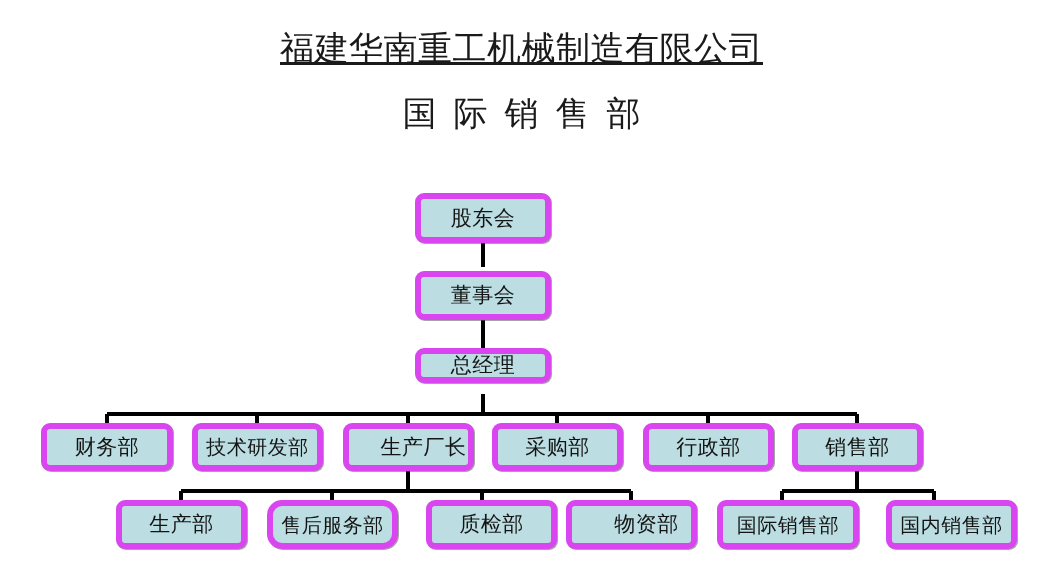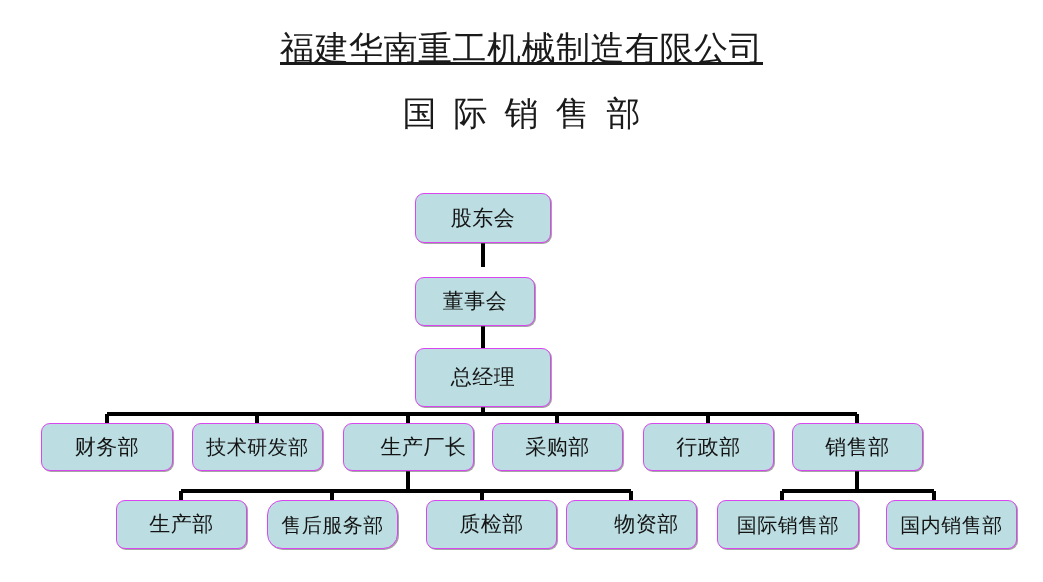--- a/index.html
+++ b/index.html
@@ -53,21 +53,21 @@
     top: 0;
     width: 1043px;
     height: 582px;
   }
 
   
   .node {
     position: absolute;
     box-sizing: border-box;
     background: #bcdee2;
-    border: 1px solid #d946ef;
+    border: 6px solid #d946ef;
     border-radius: 9px;
     display: flex;
     align-items: center;
     justify-content: center;
     color: #141414;
     font-size: 21px;
     line-height: 1;
     letter-spacing: 0.5px;
     white-space: nowrap;
     box-shadow: 1px 1px 0 rgba(90, 90, 90, 0.55);
@@ -110,23 +110,23 @@
 
       <line x1="857" y1="470" x2="857" y2="491"></line>
       <line x1="782" y1="491" x2="934" y2="491"></line>
       <line x1="782" y1="491" x2="782" y2="500"></line>
       <line x1="934" y1="491" x2="934" y2="500"></line>
     </g>
   </svg>
 
   <div class="node" style="left:415px; top:193px; width:136px; height:50px;">股东会</div>
 
-  <div class="node" style="left:415px; top:277px; width:120px; height:49px;">董事会</div>
+  <div class="node" style="left:415px; top:271px; width:136px; height:49px;">董事会</div>
 
-  <div class="node" style="left:415px; top:348px; width:136px; height:59px;">总经理</div>
+  <div class="node" style="left:415px; top:348px; width:136px; height:35px;">总经理</div>
 
   <div class="node" style="left:41px; top:423px; width:132px; height:48px;">财务部</div>
 
   <div class="node narrow-text" style="left:192px; top:423px; width:131px; height:48px;">技术研发部</div>
 
   <div class="node" style="left:343px; top:423px; width:131px; height:48px;padding-left:30px;">生产厂长</div>
 
   <div class="node" style="left:492px; top:423px; width:131px; height:48px;">采购部</div>
 
   <div class="node" style="left:643px; top:423px; width:131px; height:48px;">行政部</div>

